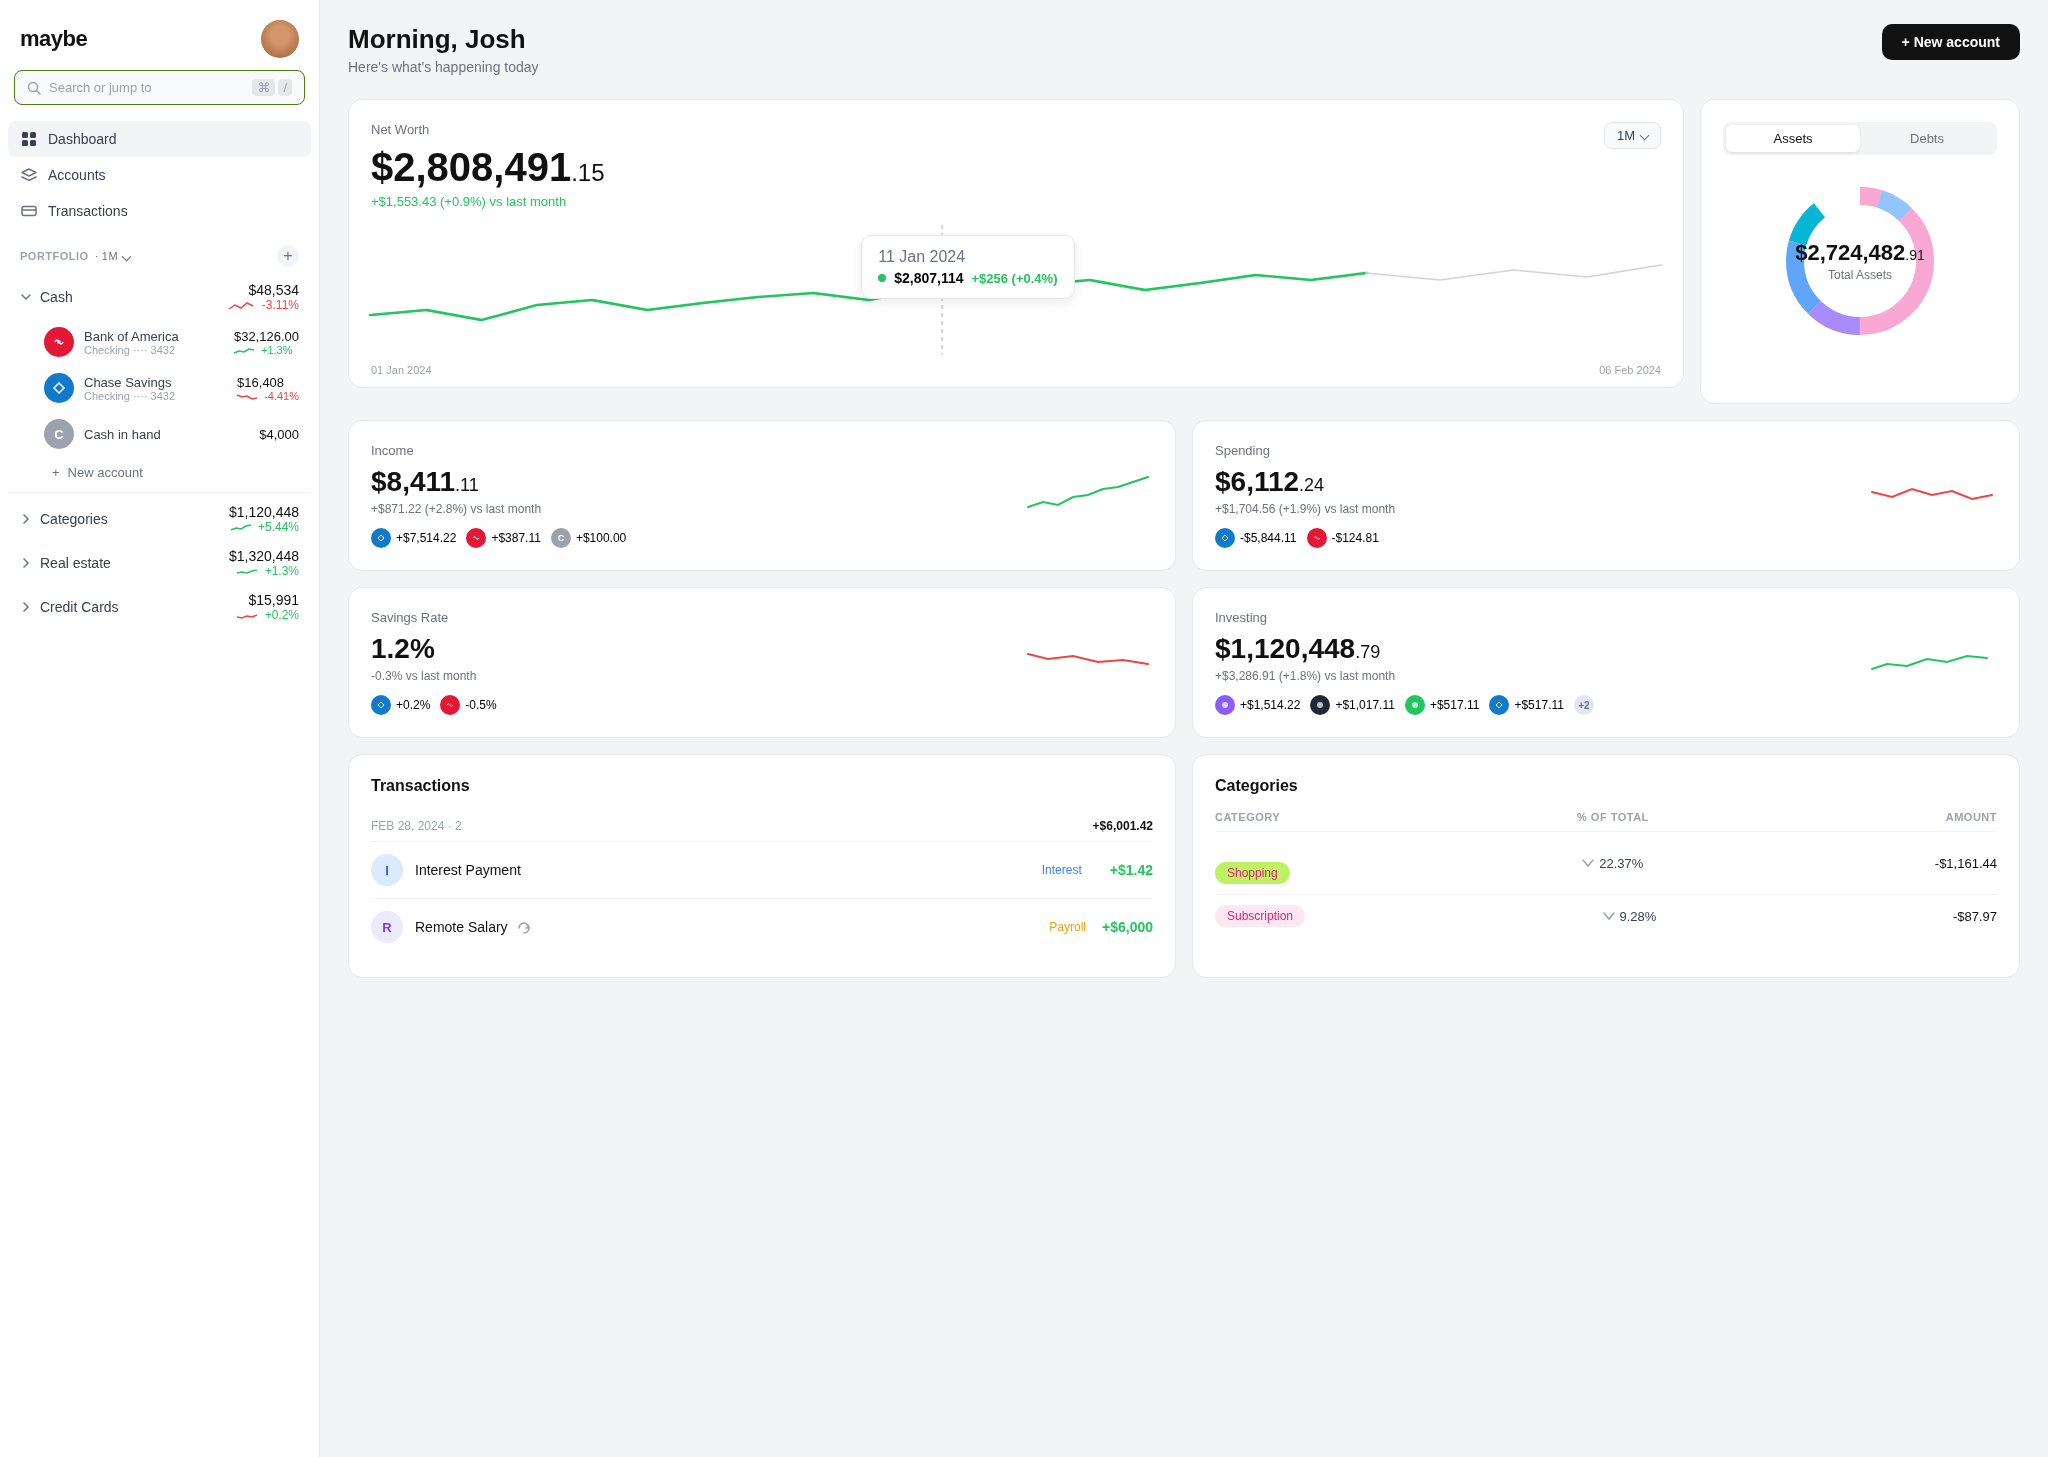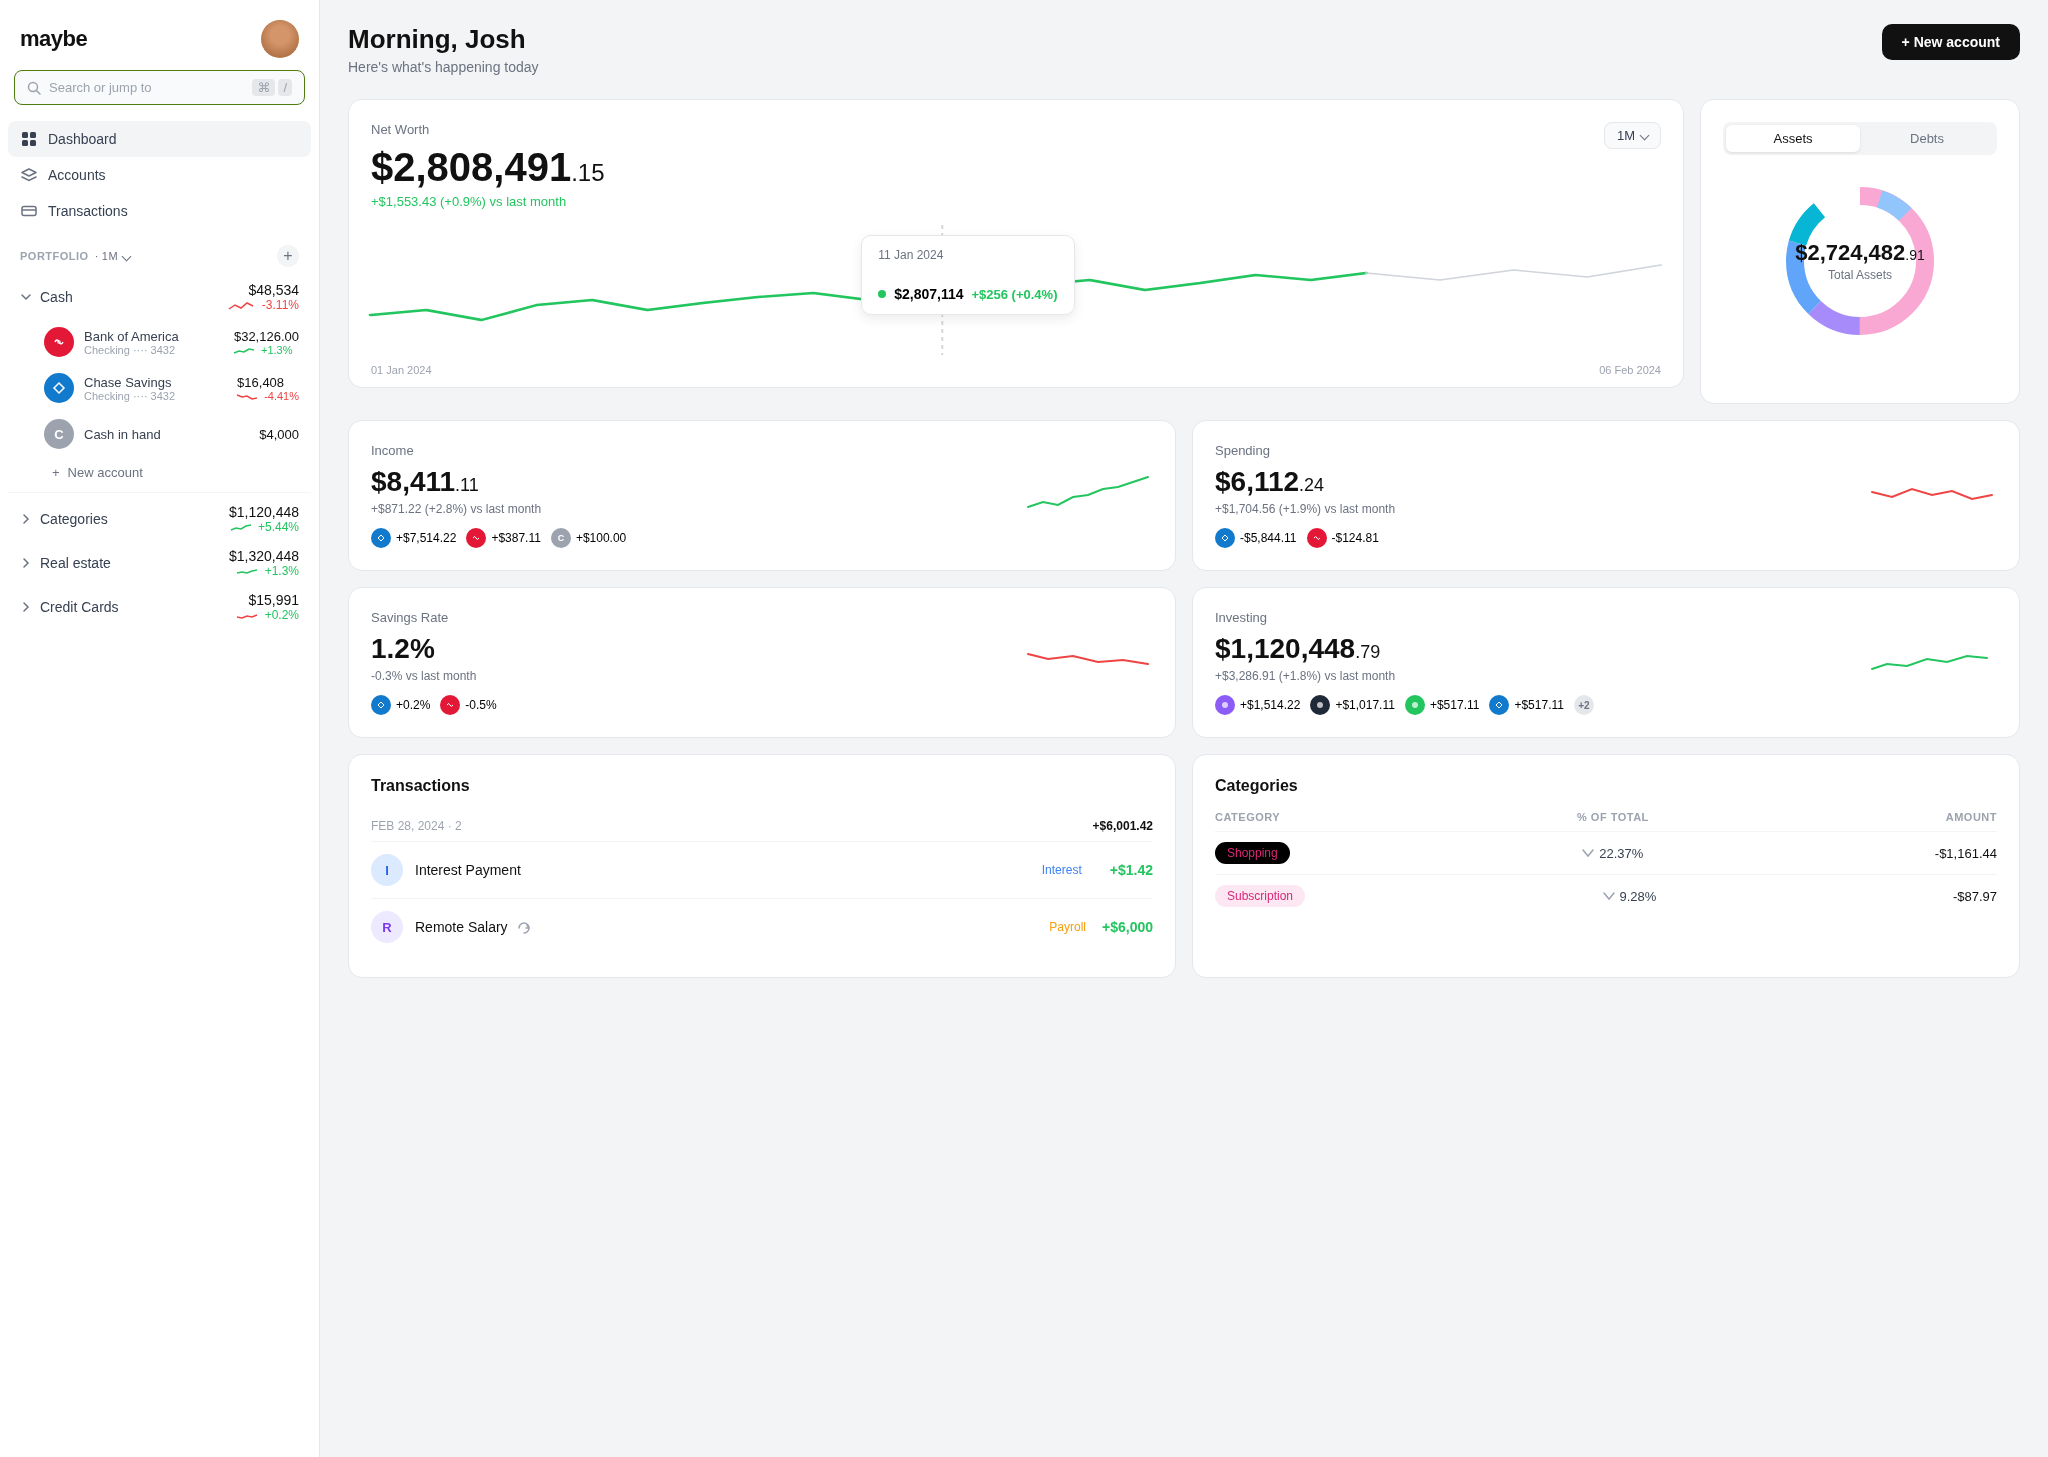--- a/index.html
+++ b/index.html
@@ -64,21 +64,21 @@
     .card-label { font-size: 13px; color: #6b7280; margin-bottom: 8px; font-weight: 500; }
     .net-worth-amount { font-size: 40px; font-weight: 700; color: #111; }
     .net-worth-amount .cents { font-size: 24px; font-weight: 500; }
     .change-line { font-size: 13px; margin-top: 4px; }
     .period-btn { display: flex; align-items: center; gap: 4px; background: #f9fafb; border: 1px solid #e5e7eb; border-radius: 8px; padding: 5px 12px; font-size: 13px; cursor: pointer; color: #374151; }
     
     .chart-area { height: 140px; position: relative; margin-top: 16px; }
     .chart-dates { display: flex; justify-content: space-between; font-size: 11px; color: #9ca3af; margin-top: 6px; }
     
     .tooltip-box { background: #fff; border: 1px solid #e5e7eb; border-radius: 10px; padding: 12px 16px; position: absolute; top: 10px; left: 38%; z-index: 10; box-shadow: 0 4px 12px rgba(0,0,0,0.08); white-space: nowrap; }
-    .tooltip-date { font-size: 12px; color: #6b7280; margin-bottom: 24px; }
+    .tooltip-date { font-size: 16px; color: #6b7280; margin-bottom: 4px; }
     .tooltip-val { display: flex; align-items: center; gap: 8px; font-size: 14px; font-weight: 600; }
     .dot-green { width: 8px; height: 8px; border-radius: 50%; background: #22c55e; }
     
     
     .assets-card { background: #fff; border-radius: 14px; padding: 22px; border: 1px solid #e5e7eb; display: flex; flex-direction: column; align-items: center; }
     .assets-tabs { display: flex; gap: 0; background: #f3f4f6; border-radius: 8px; padding: 3px; margin-bottom: 16px; width: 100%; }
     .assets-tab { flex: 1; text-align: center; padding: 6px 12px; border-radius: 6px; font-size: 13px; font-weight: 500; cursor: pointer; color: #6b7280; }
     .assets-tab.active { background: #fff; color: #111; box-shadow: 0 1px 3px rgba(0,0,0,0.1); }
     
     .donut-container { position: relative; width: 180px; height: 180px; }
@@ -117,21 +117,21 @@
     .tx-category { font-size: 12px; }
     .tx-amount { font-size: 14px; font-weight: 700; text-align: right; }
     .cat-interest { color: #3b82f6; }
     .cat-payroll { color: #f59e0b; }
     
     
     .categories-card { background: #fff; border-radius: 14px; padding: 22px; border: 1px solid #e5e7eb; }
     .cat-table-header { display: flex; justify-content: space-between; font-size: 11px; color: #9ca3af; font-weight: 600; letter-spacing: 0.5px; margin-bottom: 8px; }
     .cat-row { display: flex; align-items: center; justify-content: space-between; padding: 10px 0; border-top: 1px solid #f3f4f6; }
     .cat-badge { padding: 4px 12px; border-radius: 20px; font-size: 12px; font-weight: 500; display: inline-block; }
-    .cat-shopping { background: #000000; color: #db2777; }
+    .cat-shopping { background: #bef264; color: #db2777; margin-top: 20px; }
     .cat-subscription { background: #fce7f3; color: #db2777; }
     .cat-pct { font-size: 13px; color: #374151; display: flex; align-items: center; gap: 4px; }
     .cat-amount { font-size: 13px; font-weight: 500; color: #111; }
     
     
     svg { overflow: visible; }
     
     .chevron { display: inline-block; border: solid #6b7280; border-width: 0 1.5px 1.5px 0; padding: 3px; transform: rotate(45deg); margin-left: 2px; vertical-align: middle; }
     
     .section-divider { height: 1px; background: #f3f4f6; margin: 4px 8px; }

